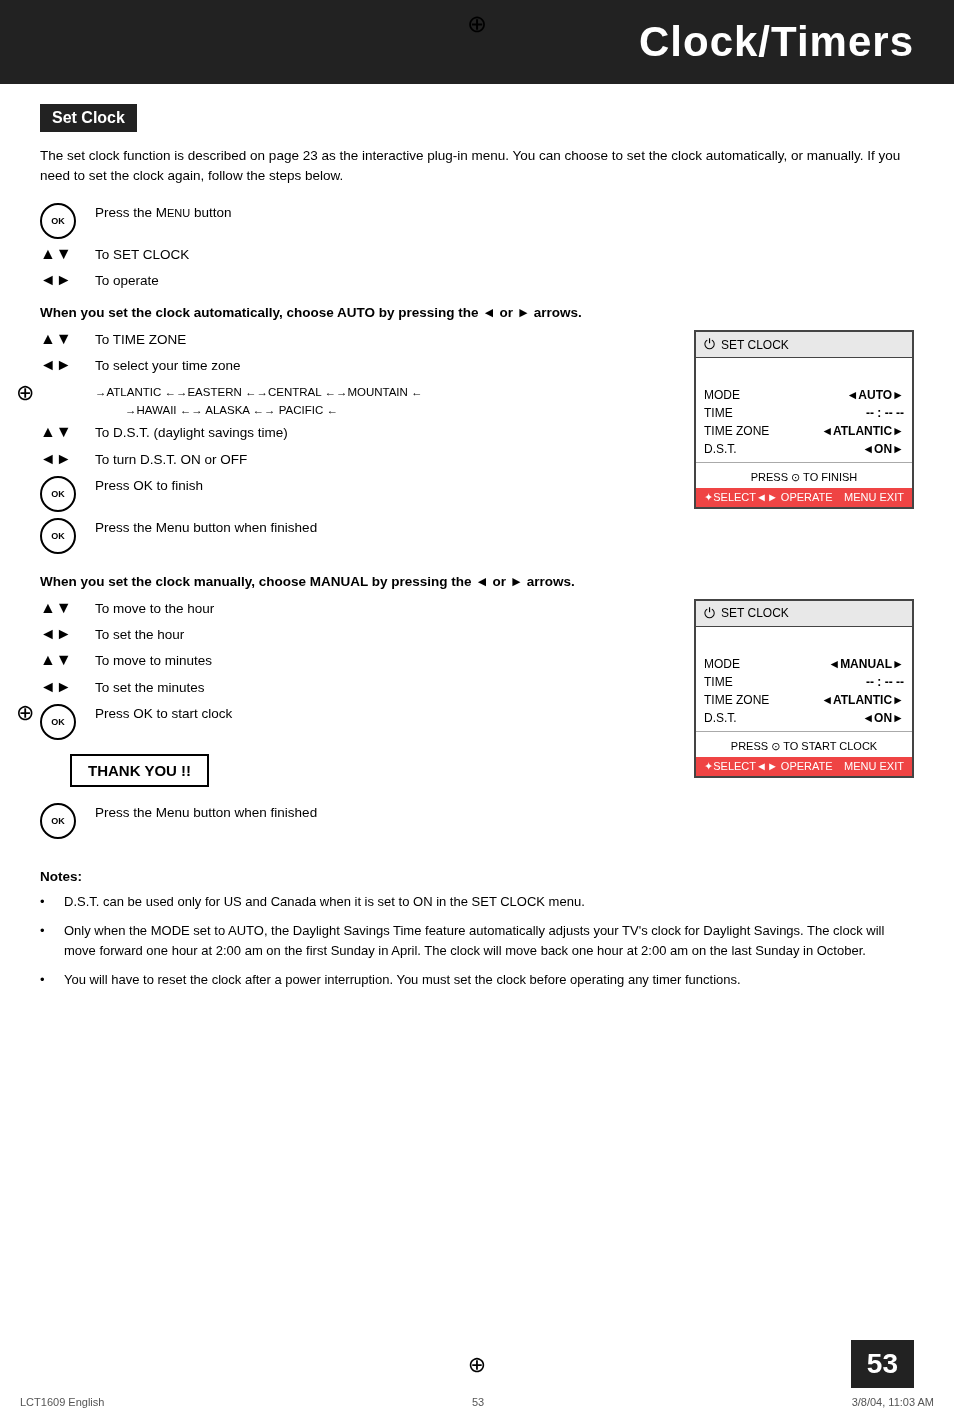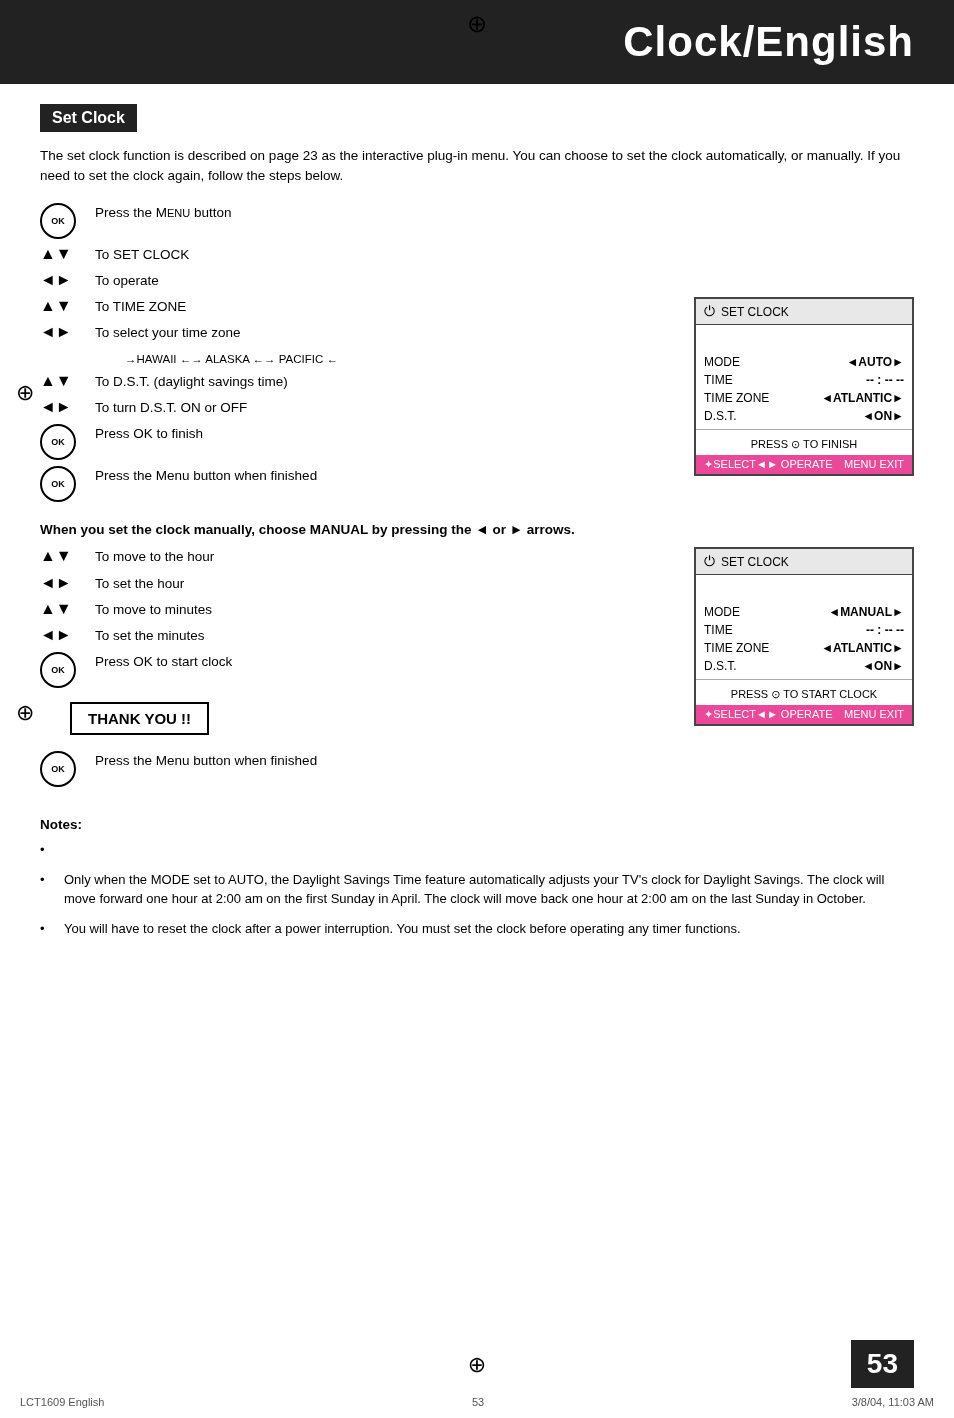--- a/index.html
+++ b/index.html
@@ -149,21 +149,21 @@
     .tv-divider {
       border-top: 1px solid #aaa;
       margin: 4px 0;
     }
     .tv-press-row {
       text-align: center;
       padding: 4px 8px;
       font-size: 11px;
     }
     .tv-footer {
-      background: #ec4899;
+      background: #ef4444;
       color: #fff;
       display: flex;
       justify-content: space-between;
       padding: 3px 8px;
       font-size: 11px;
     }
 
     
     .timezone-diagram {
       font-size: 11.5px;
@@ -251,21 +251,21 @@
   </style>
 </head>
 <body>
 
 <div class="top-compass">⊕</div>
 
 <div class="left-compass">⊕</div>
 <div class="left-compass2">⊕</div>
 
 <div class="page-header">
-  <h1>Clock/English</h1>
+  <h1>Clock/Timers</h1>
 </div>
 
 <div class="main-content">
 
   
   <div class="section-title">Set Clock</div>
 
   
   <p class="intro-text">The set clock function is described on page 23 as the interactive plug-in menu. You can choose to set the clock automatically, or manually. If you need to set the clock again, follow the steps below.</p>
 
@@ -285,40 +285,42 @@
     <div class="step-text">To SET CLOCK</div>
   </div>
   <div class="step-row">
     <div class="step-icon">
       <span class="left-right-arrows">◄►</span>
     </div>
     <div class="step-text">To operate</div>
   </div>
 
   
+  <p class="sub-heading">When you set the clock automatically, choose AUTO by pressing the ◄ or ► arrows.</p>
 
   
   <div class="two-col">
     <div class="steps-col">
 
       <div class="step-row">
         <div class="step-icon">
           <span class="up-down-arrows">▲▼</span>
         </div>
         <div class="step-text">To TIME ZONE</div>
       </div>
 
       <div class="step-row">
         <div class="step-icon">
           <span class="left-right-arrows">◄►</span>
         </div>
         <div class="step-text">To select your time zone</div>
       </div>
 
       <div class="timezone-diagram">
+        <div>→ATLANTIC ←→EASTERN ←→CENTRAL ←→MOUNTAIN ←</div>
         <div style="padding-left: 30px;">→HAWAII ←→ ALASKA ←→ PACIFIC ←</div>
       </div>
 
       <div class="step-row">
         <div class="step-icon">
           <span class="up-down-arrows">▲▼</span>
         </div>
         <div class="step-text">To D.S.T. (daylight savings time)</div>
       </div>
 
@@ -476,20 +478,21 @@
         </div>
       </div>
     </div>
   </div>
 
   
   <div class="notes-section">
     <div class="notes-title">Notes:</div>
     <div class="note-item">
       <span class="note-bullet">•</span>
+      <span>D.S.T. can be used only for US and Canada when it is set to ON in the SET CLOCK menu.</span>
     </div>
     <div class="note-item">
       <span class="note-bullet">•</span>
       <span>Only when the MODE set to AUTO, the Daylight Savings Time feature automatically adjusts your TV's clock for Daylight Savings. The clock will move forward one hour at 2:00 am on the first Sunday in April. The clock will move back one hour at 2:00 am on the last Sunday in October.</span>
     </div>
     <div class="note-item">
       <span class="note-bullet">•</span>
       <span>You will have to reset the clock after a power interruption. You must set the clock before operating any timer functions.</span>
     </div>
   </div>

